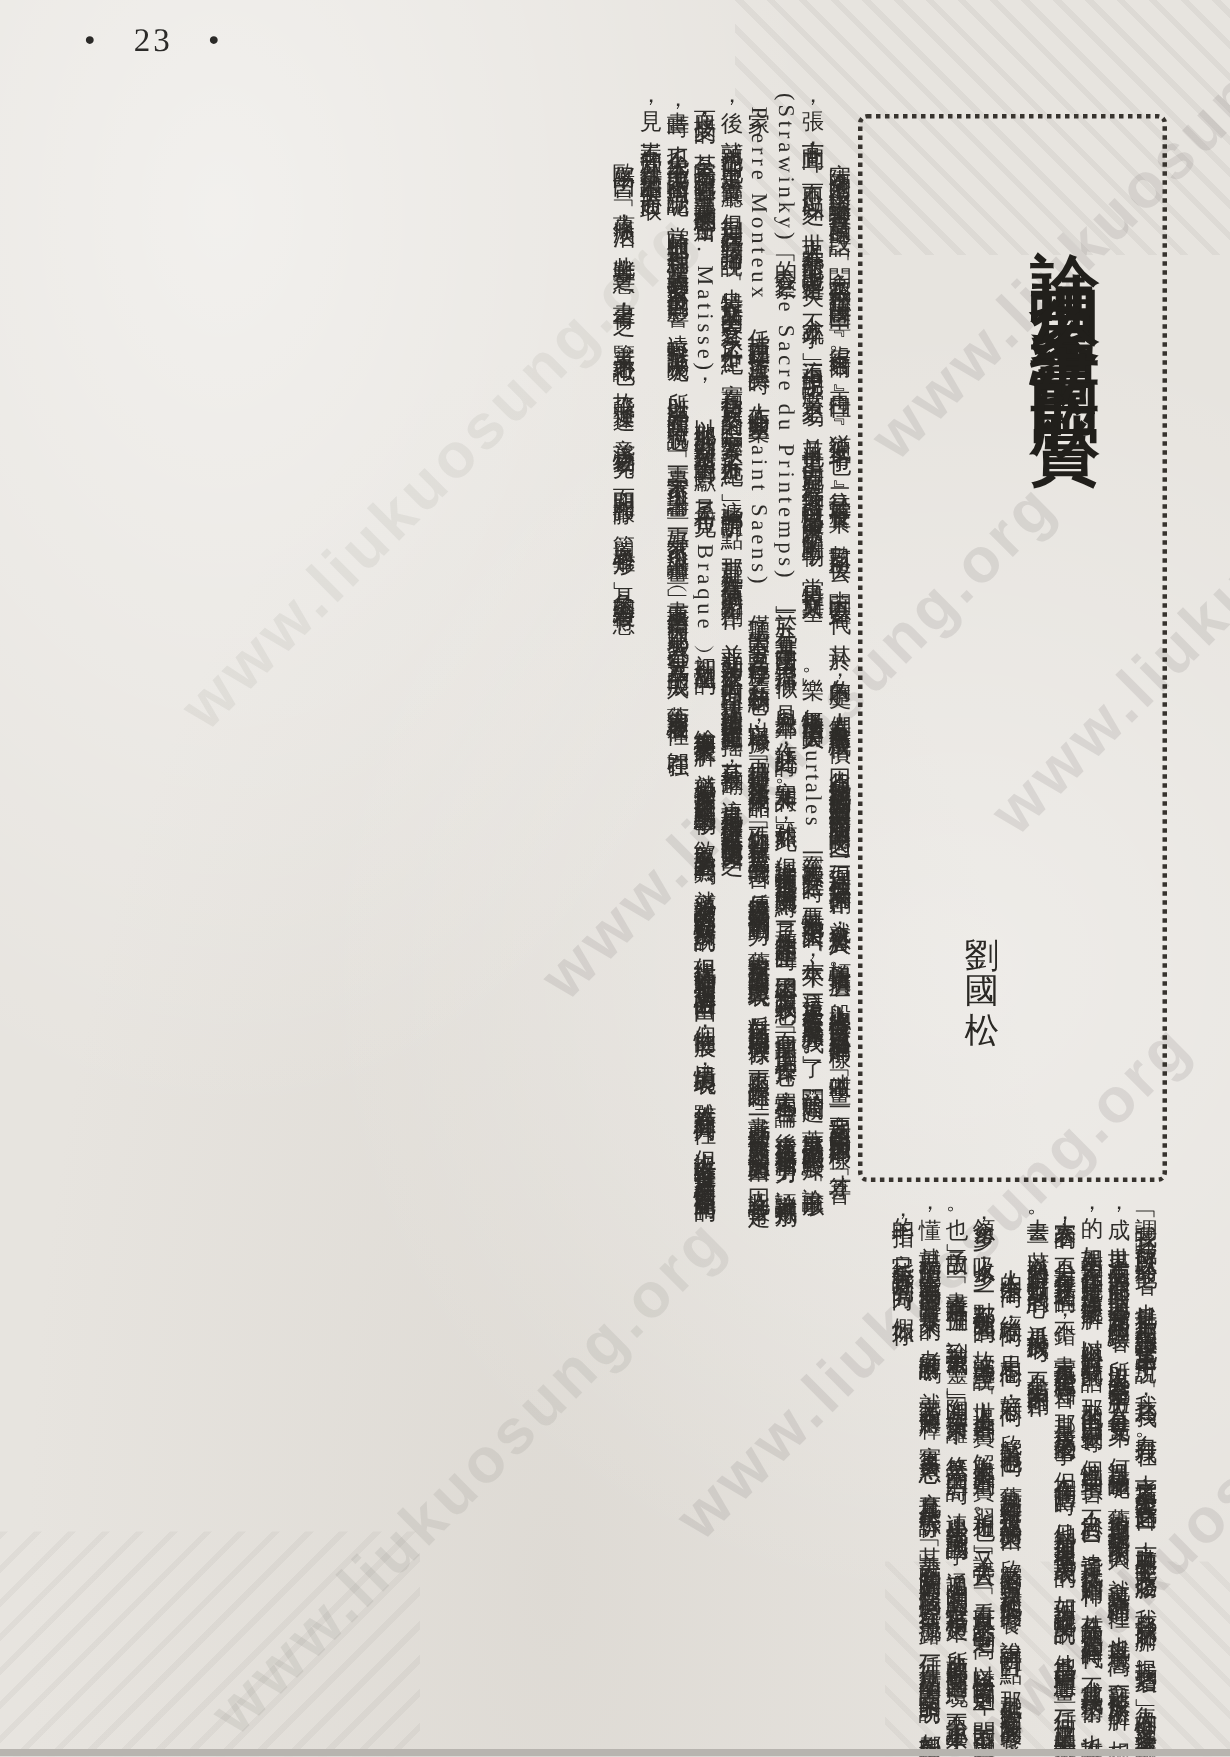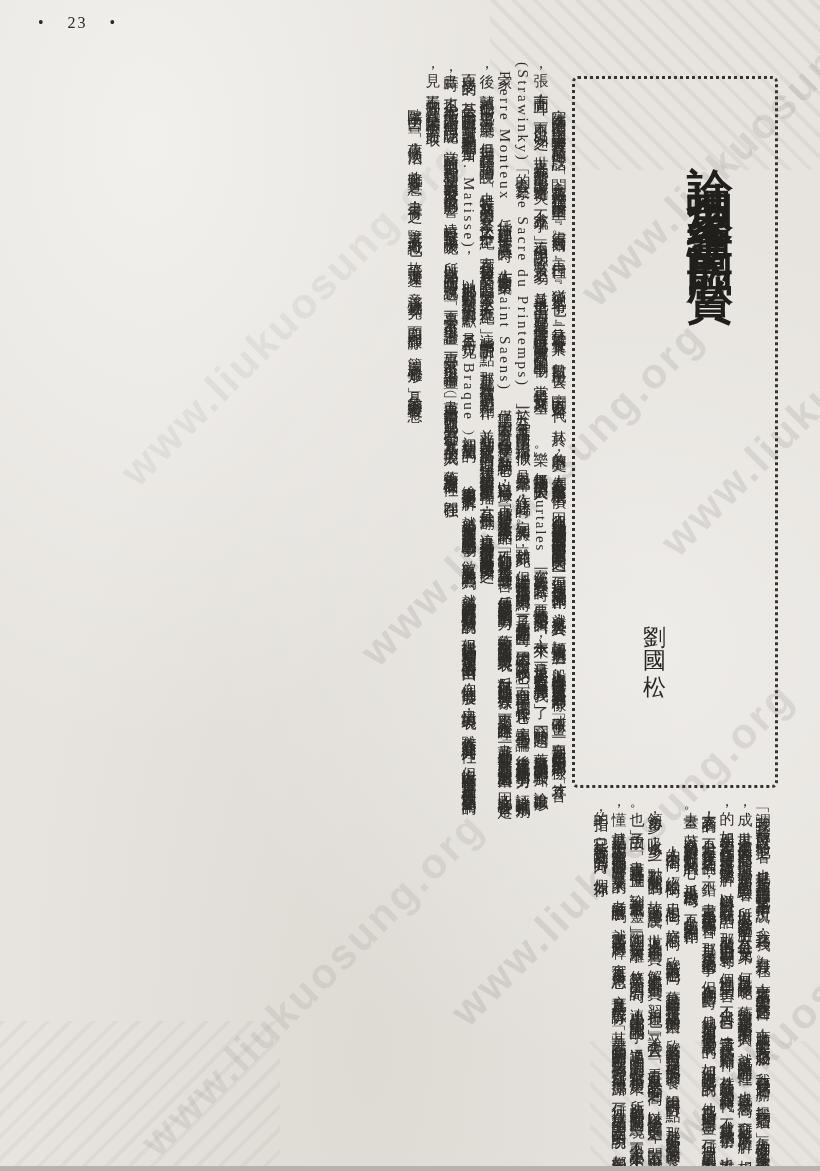--- a/index.html
+++ b/index.html
@@ -20,22 +20,22 @@
   .crease { position:absolute; pointer-events:none; }
   #crease-tr { right:0; top:0; width:330px; height:170px;
     background:repeating-linear-gradient(45deg, rgba(90,85,80,0.07) 0 4px, transparent 4px 15px); }
   #crease-bl { left:0; bottom:0; width:280px; height:150px;
     background:repeating-linear-gradient(135deg, rgba(90,85,80,0.06) 0 4px, transparent 4px 16px); }
   #crease-br { right:0; bottom:0; width:230px; height:130px;
     background:repeating-linear-gradient(45deg, rgba(90,85,80,0.06) 0 4px, transparent 4px 15px); }
   #bottom-edge { position:absolute; left:0; bottom:0; width:100%; height:5px; background:#b7b4af; }
 
   #page-number {
-    position:absolute; left:38px; top:14px;
-    font-size:16px; color:#2b2a28; word-spacing:16px; letter-spacing:2px;font-family:Liberation Serif, serif;
+    position:absolute; left:56px; top:14px;
+    font-size:22px; color:#2b2a28; word-spacing:16px; letter-spacing:2px;font-family:Liberation Serif, serif;
   }
 
   .wm {
     position:absolute; white-space:nowrap; pointer-events:none;
     font-family:"Liberation Sans", sans-serif; font-weight:bold;
     font-size:42px; letter-spacing:3px;
     color:rgba(118,114,110,0.16);
     transform:rotate(-45deg);
   }
   #wm1 { left:520px; top:110px; }

